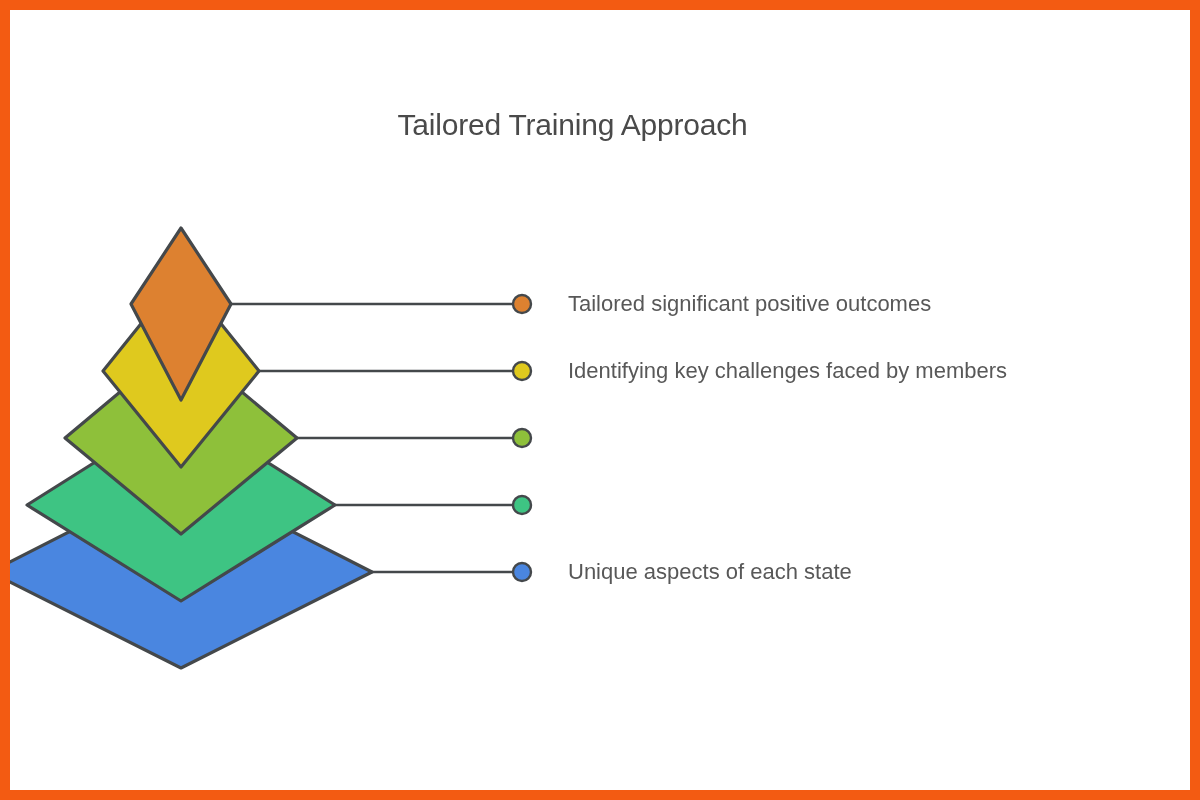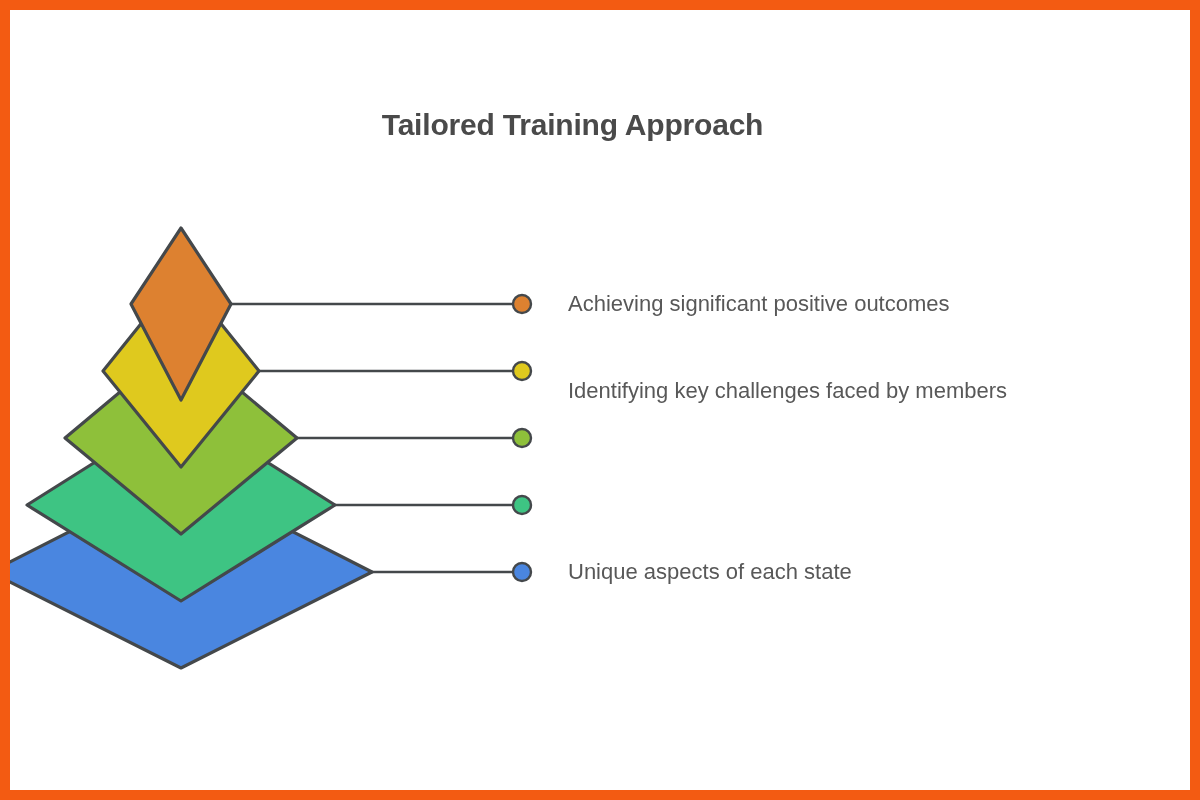--- a/index.html
+++ b/index.html
@@ -33,21 +33,21 @@
     height: 780px;
     background: #ffffff;
   }
   .title {
     position: absolute;
     left: 0;
     top: 108px;
     width: 1145px;
     text-align: center;
     font-size: 30px;
-    font-weight: bold;
+    font-weight: normal;
     color: #4A4A4A;
     letter-spacing: -0.2px;
   }
   svg.diagram {
     position: absolute;
     left: 0;
     top: 0;
     width: 1200px;
     height: 800px;
   }
@@ -101,18 +101,18 @@
     <line class="leader-line" x1="333" y1="505" x2="518" y2="505"></line>
     <line class="leader-line" x1="370" y1="572" x2="518" y2="572"></line>
 
     <circle class="leader-dot" cx="522" cy="304" r="9" fill="#DD8130"></circle>
     <circle class="leader-dot" cx="522" cy="371" r="9" fill="#DFC91E"></circle>
     <circle class="leader-dot" cx="522" cy="438" r="9" fill="#8EC03A"></circle>
     <circle class="leader-dot" cx="522" cy="505" r="9" fill="#3EC483"></circle>
     <circle class="leader-dot" cx="522" cy="572" r="9" fill="#4A86E0"></circle>
   </svg>
 
-  <div class="label-text" style="top:304px">Achieving significant positive outcomes</div>
-  <div class="label-text" style="top:391px">Identifying key challenges faced by members</div>
+  <div class="label-text" style="top:304px">Tailored significant positive outcomes</div>
+  <div class="label-text" style="top:371px">Identifying key challenges faced by members</div>
   <div class="label-text" style="top:572px">Unique aspects of each state</div>
 
   <div class="frame"></div>
 </div>
 
 </body></html>

